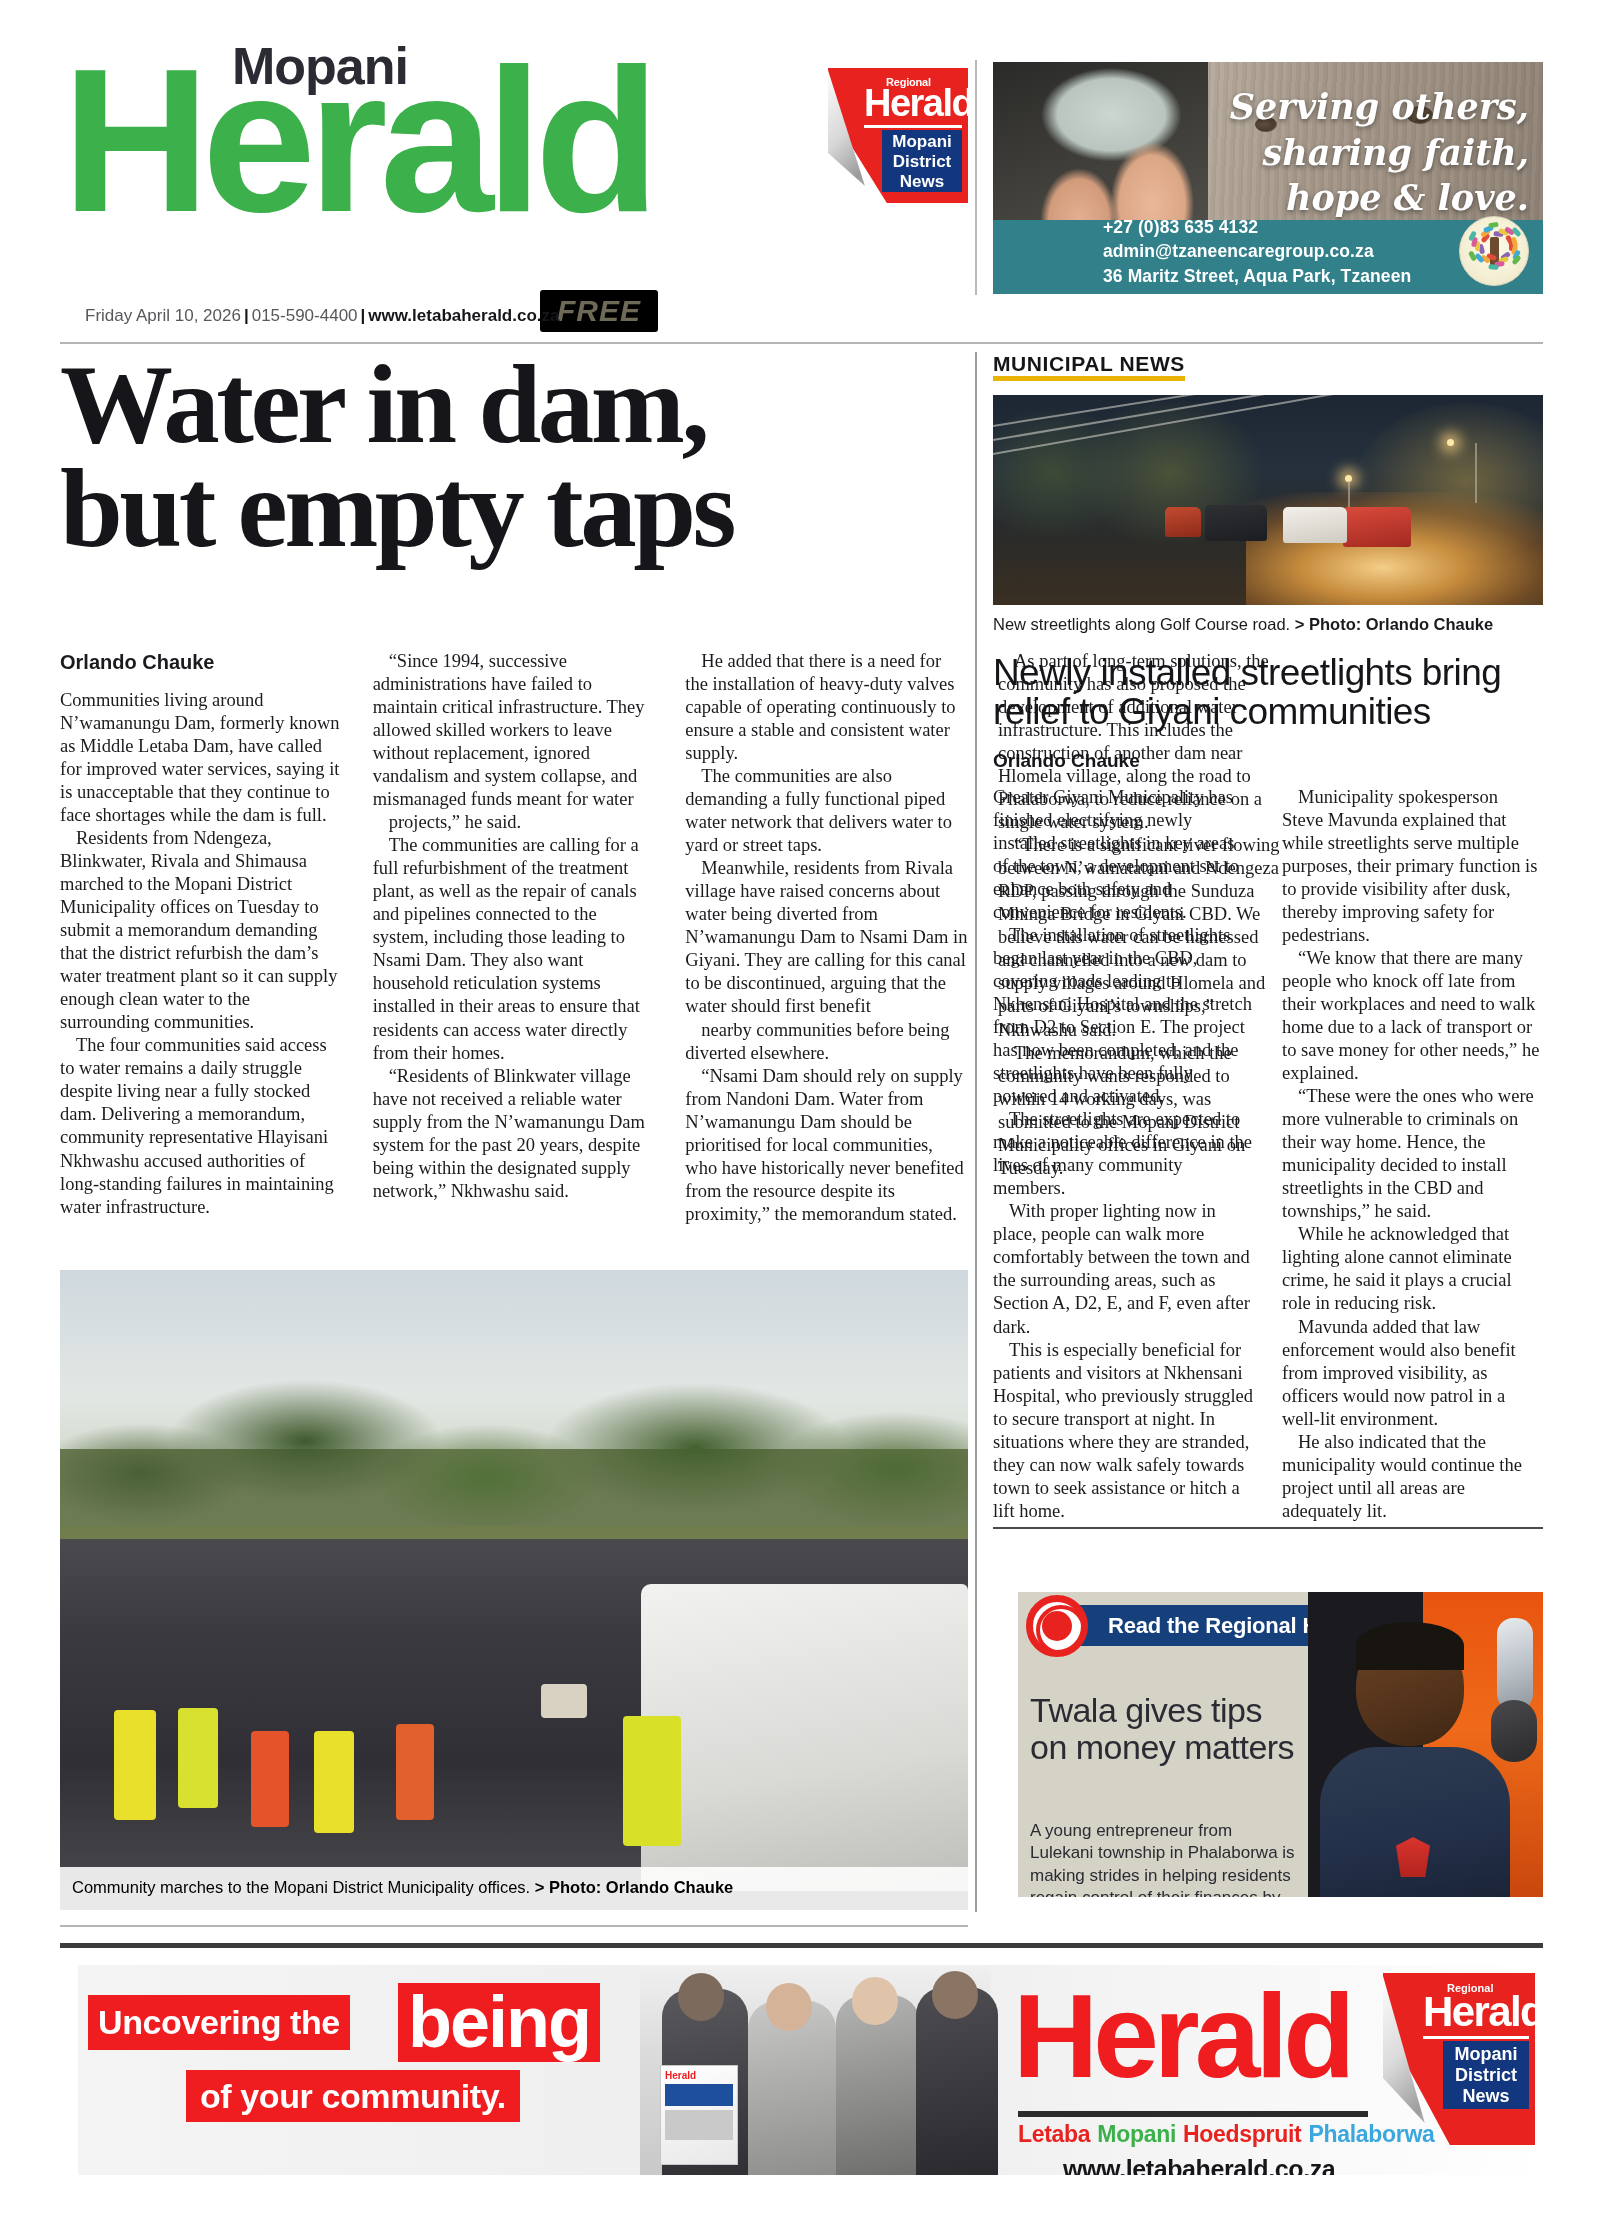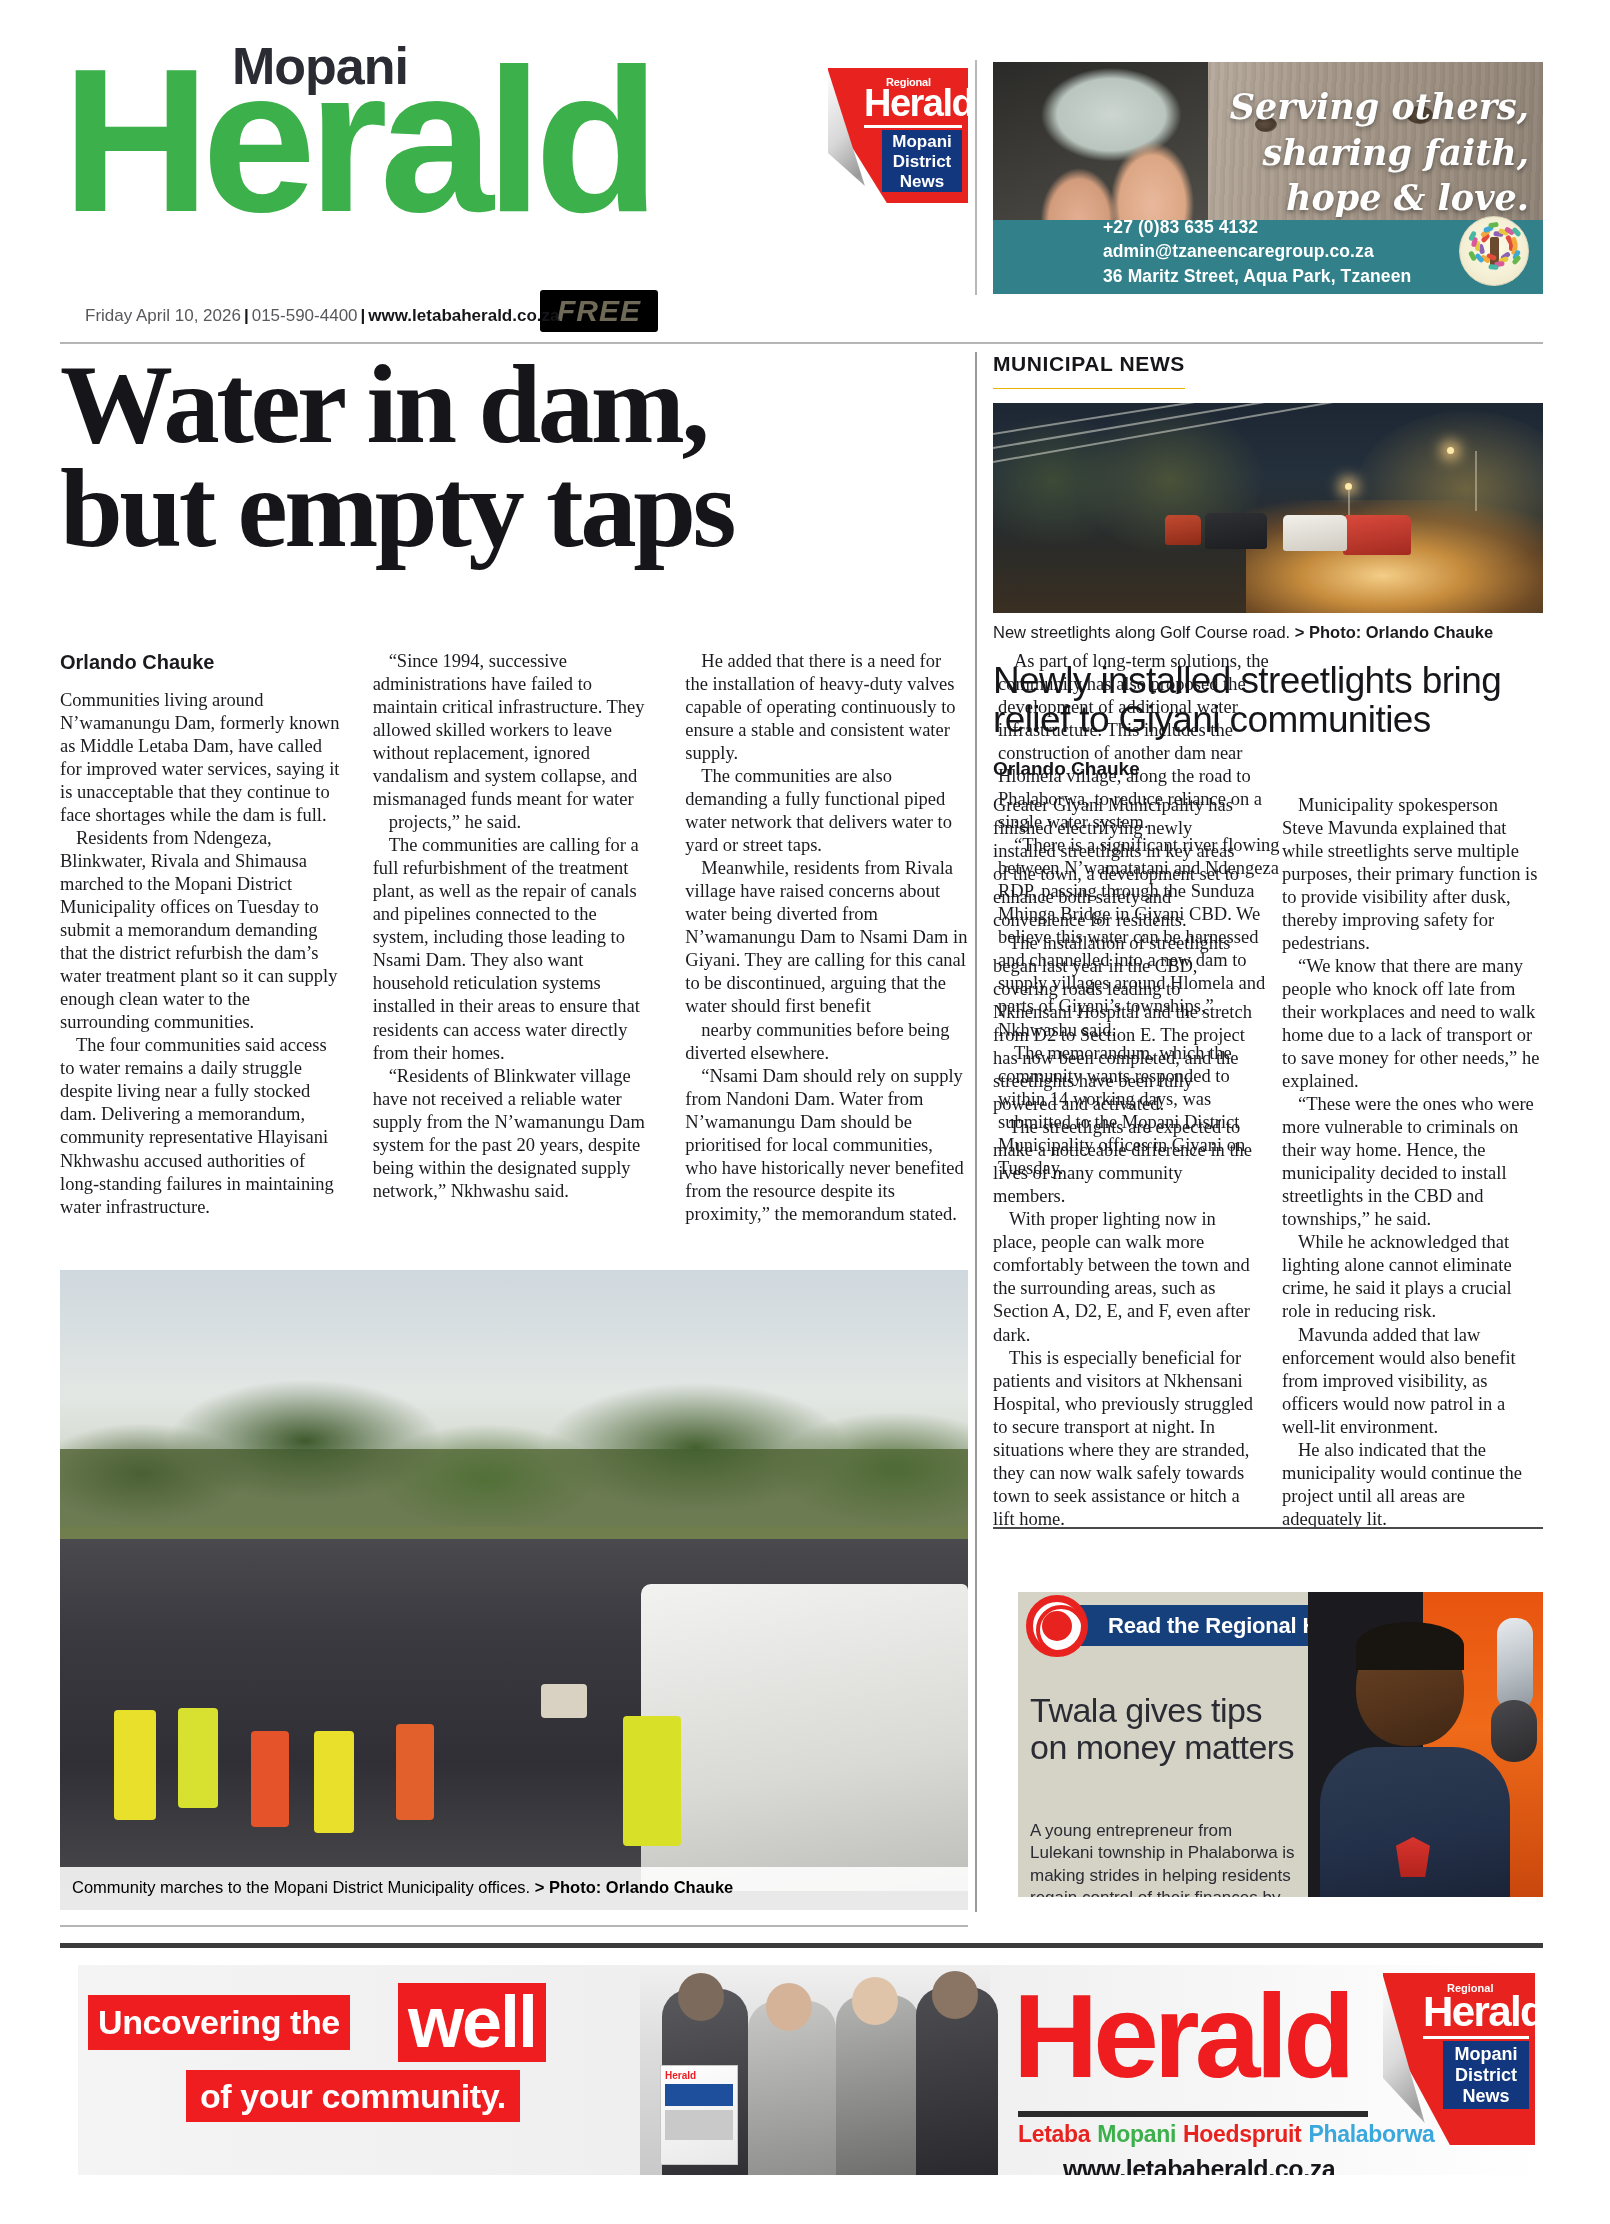--- a/index.html
+++ b/index.html
@@ -174,23 +174,23 @@
     font-size:16.5px; line-height:1.25; color:#000000;
   }
   .lp-caption b { font-weight:700; }
 
   
   .rail { position:absolute; left:993px; top:352px; width:550px; }
   .rail-divider-v {
     position:absolute; left:975px; top:352px; width:2px; height:1560px; background:#9b9b9b;
   }
   .kicker {
-    border-bottom:1px solid #eab308; display:inline-block;
+    border-bottom:5px solid #eab308; display:inline-block;
     font-size:21px; font-weight:700; letter-spacing:.6px; color:#16161a;
-    padding-bottom:12px;
+    padding-bottom:0;
   }
   .rail-photo {
     margin-top:14px; width:550px; height:210px; overflow:hidden; position:relative;
     background:#1a1d22;
   }
   .rp-sky { position:absolute; inset:0; background:linear-gradient(180deg,#1d2733 0%,#24303c 35%,#2b2b28 70%,#3a2f22 100%); }
   .rp-glow {
     position:absolute; left:46%; top:46%; width:62%; height:72%;
     background:radial-gradient(ellipse at 40% 50%, rgba(255,214,140,.95) 0%, rgba(255,176,70,.72) 28%, rgba(220,130,40,.35) 55%, rgba(0,0,0,0) 78%);
   }
@@ -512,21 +512,21 @@
       <div class="pp-body"></div>
       <div class="pp-logo"></div>
       <div class="pp-mic"></div>
       <div class="pp-micfoam"></div>
     </div>
   </div>
 
   <div class="bottom-rule"></div>
   <div class="banner">
     <div class="bn-line1">Uncovering the</div>
-    <div class="bn-heart">well</div>
+    <div class="bn-heart">being</div>
     <div class="bn-line2">of your community.</div>
 
     <div class="bn-people">
       <div class="bn-p" style="left:22px;top:24px;width:86px;height:186px;background:linear-gradient(170deg,#5a5a5e,#303034);"></div>
       <div class="bn-p" style="left:108px;top:36px;width:88px;height:174px;background:linear-gradient(170deg,#c8c8c6,#8e8e8c);"></div>
       <div class="bn-p" style="left:196px;top:30px;width:84px;height:180px;background:linear-gradient(170deg,#b4b4b2,#6e6e6c);"></div>
       <div class="bn-p" style="left:276px;top:22px;width:82px;height:188px;background:linear-gradient(170deg,#4e4e52,#2a2a2e);"></div>
       <div class="bn-p" style="left:38px;top:8px;width:46px;height:48px;border-radius:50%;background:#7c6a5c;"></div>
       <div class="bn-p" style="left:126px;top:18px;width:46px;height:48px;border-radius:50%;background:#d4b398;"></div>
       <div class="bn-p" style="left:212px;top:12px;width:46px;height:48px;border-radius:50%;background:#e0c4aa;"></div>

